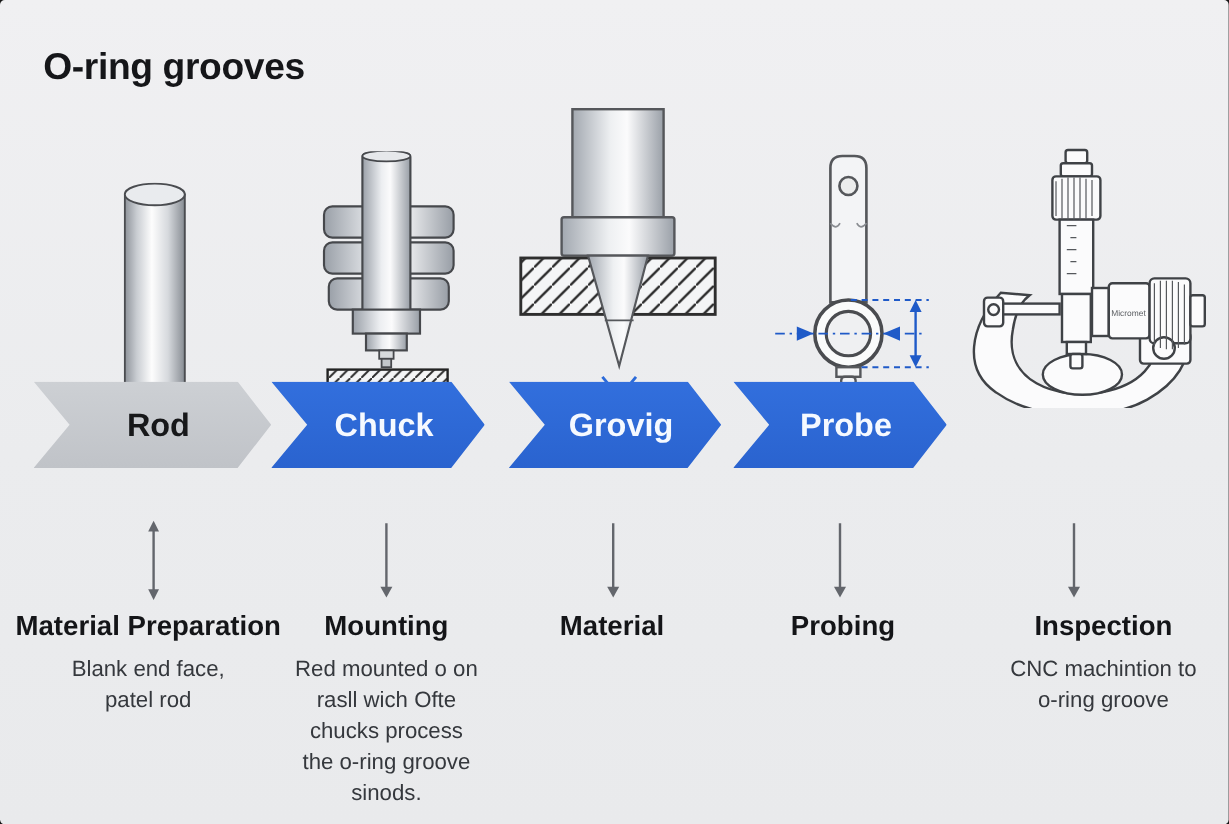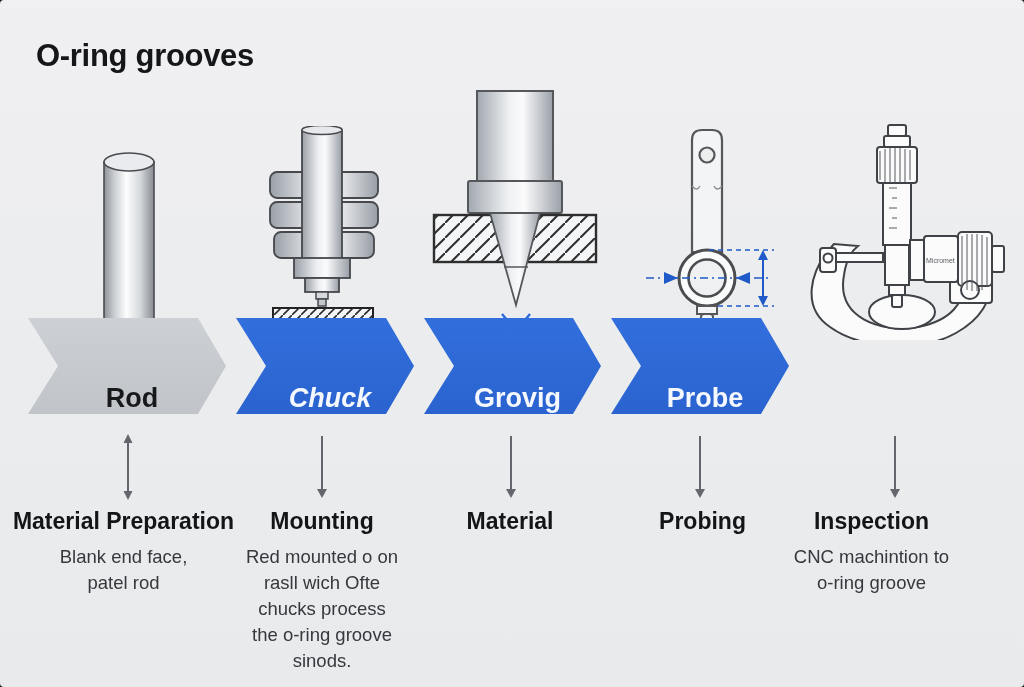--- a/index.html
+++ b/index.html
@@ -1,21 +1,21 @@
 <!DOCTYPE html>
 <html><head>
 <meta charset="utf-8">
 <style>
   html,body{margin:0;padding:0;background:#161616;}
   body{width:1024px;height:687px;overflow:hidden;font-family:"Liberation Sans","DejaVu Sans",sans-serif;}
   .canvas{position:relative;width:1024px;height:687px;border-radius:4px;
           background:linear-gradient(180deg,#f0f0f2 0%,#ebecee 55%,#e9eaec 100%);overflow:hidden;}
   .title{position:absolute;left:36px;top:38px;font-size:31px;font-weight:700;color:#151619;letter-spacing:-0.3px;}
   svg.illus{position:absolute;}
-  .chev{position:absolute;top:318px;height:96px;display:flex;align-items:flex-end;justify-content:center;
+  .chev{position:absolute;top:318px;height:72px;display:flex;align-items:center;justify-content:center;
         clip-path:polygon(0 0,calc(100% - 28px) 0,100% 50%,calc(100% - 28px) 100%,0 100%,30px 50%);
         font-size:27px;font-weight:600;padding-left:10px;box-sizing:border-box;}
   .chev.gray{background:linear-gradient(180deg,#cdd0d4,#c0c3c8);color:#17181a;}
   .chev.blue{background:linear-gradient(180deg,#326fdd,#2a63cf);color:#f5f9ff;}
   .stage{position:absolute;top:508px;text-align:center;}
   .stage .hd{font-size:23px;font-weight:700;color:#141518;white-space:nowrap;margin-bottom:9px;}
   .stage .bd{font-size:18.5px;line-height:26px;color:#35383d;white-space:pre-line;}
   .arrows{position:absolute;left:0;top:432px;}
 </style>
 </head>
@@ -130,21 +130,21 @@
       <path d="M80 29 v29 M85 27 v33 M90 26 v35 M95 26 v35 M100 26 v35 M105 27 v33 M110 28 v30"></path>
       <path d="M162 114 v52 M167 112 v56 M172 112 v57 M177 112 v57 M182 113 v55 M187 115 v50"></path>
       <path d="M97 66 h-8 M97 76 h-5 M97 86 h-8 M97 96 h-5 M97 106 h-8"></path>
     </g>
     <text x="126" y="141" font-size="7" fill="#5a5d61">Micromet</text>
   </svg>
 
   <div class="chev gray" style="left:28px;width:198px;">
     <span>Rod</span>
   </div>
-  <div class="chev blue" style="left:236px;width:178px;font-style:italic;">
+  <div class="chev blue" style="left:226px;width:178px;">
     <span>Chuck</span>
   </div>
   <div class="chev blue" style="left:611px;width:178px;">
     <span>Probe</span>
   </div>
   <div class="chev blue" style="left:424px;width:177px;">
     <span>Grovig</span>
   </div>
 
   <svg class="arrows" width="1024" height="70" viewBox="0 0 1024 70">
@@ -175,19 +175,19 @@
     <div class="hd">Material Preparation</div>
     <div class="bd">Blank end face,
 patel rod</div>
   </div>
   <div class="stage" style="left:415px;width:190px;">
     <div class="hd">Material</div>
   </div>
   <div class="stage" style="left:605px;width:195px;text-align:center;">
     <div class="hd">Probing</div>
   </div>
-  <div class="stage" style="left:769px;width:205px;">
+  <div class="stage" style="left:817px;width:205px;">
     <div class="hd">Inspection</div>
     <div class="bd">CNC machintion to
 o-ring groove</div>
   </div>
 
 </div>
 
 </body></html>

